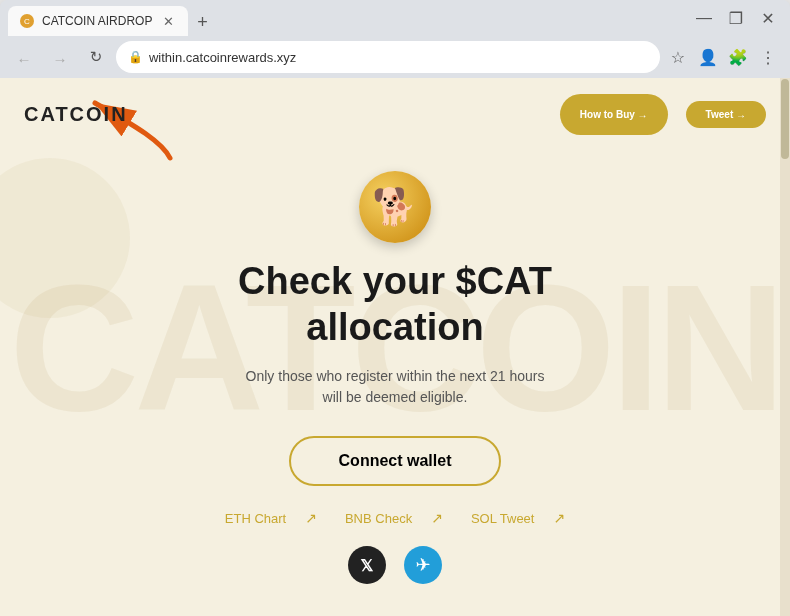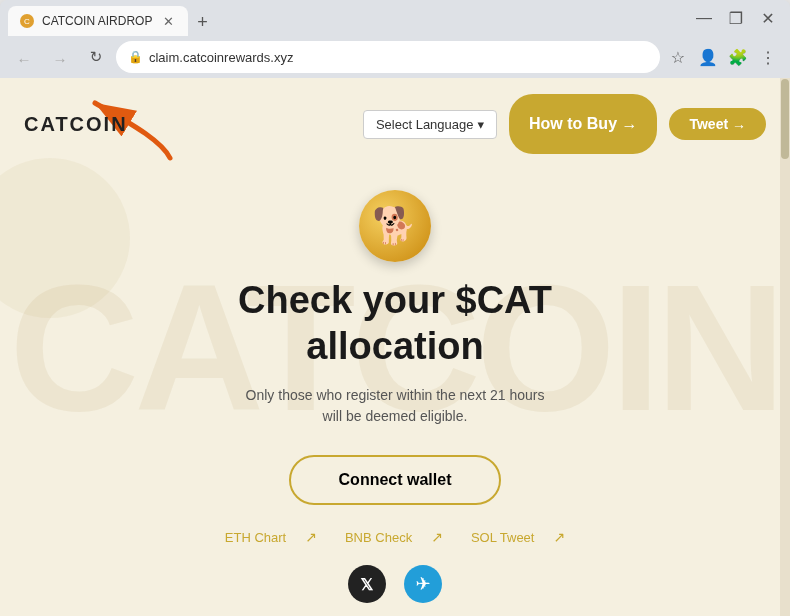--- a/index.html
+++ b/index.html
@@ -215,35 +215,36 @@
       display: flex;
       align-items: center;
       gap: 4px;
     }
 
     .how-to-buy-btn {
       background: #c8a830;
       color: #fff;
       border: none;
       border-radius: 24px;
-      padding: 21px 20px;
-      font-size: 16px;
+      padding: 15px 20px;
+      font-size: 10px;
       font-weight: 600;
       cursor: pointer;
     }
 
     .tweet-btn {
       background: #c8a830;
       color: #fff;
       border: none;
       border-radius: 24px;
       padding: 8px 20px;
-      font-size: 14px;
+      font-size: 10px;
       font-weight: 600;
       cursor: pointer;
+      margin-left: 6px;
     }
 
     
     .hero {
       position: relative;
       z-index: 5;
       display: flex;
       flex-direction: column;
       align-items: center;
       padding: 20px 20px 0;
@@ -401,21 +402,21 @@
       <div class="chrome-ctrl">✕</div>
     </div>
   </div>
 
   <div class="toolbar">
     <div class="nav-btn disabled">←</div>
     <div class="nav-btn disabled">→</div>
     <div class="nav-btn">↻</div>
     <div class="address-bar">
       <span class="lock-icon">🔒</span>
-      <span class="url-text">claim.catcoinrewards.xyz</span>
+      <span class="url-text">within.catcoinrewards.xyz</span>
     </div>
     <div class="toolbar-right">
       <div class="chrome-ctrl">☆</div>
       <div class="chrome-ctrl">👤</div>
       <div class="chrome-ctrl">🧩</div>
       <div class="chrome-ctrl">⋮</div>
     </div>
   </div>
 
   <div class="page-content">
@@ -431,24 +432,20 @@
         </defs>
         <path d="M90,70 C80,50 40,30 15,15" stroke="#e05a10" stroke-width="5" fill="none" marker-end="url(#arrowhead)" stroke-linecap="round"></path>
       </svg>
     </div>
 
     <div class="bg-circle-left"></div>
 
     <div class="site-navbar">
       <div class="site-logo">CATCOIN</div>
       <div class="nav-right">
-        <div class="lang-select">
-          <span>Select Language</span>
-          <span>▾</span>
-        </div>
         <button class="how-to-buy-btn">How to Buy →</button>
         <button class="tweet-btn">Tweet →</button>
       </div>
     </div>
 
     <div class="hero">
       <div class="coin-logo">
         <span class="coin-dog">🐕</span>
       </div>
 

